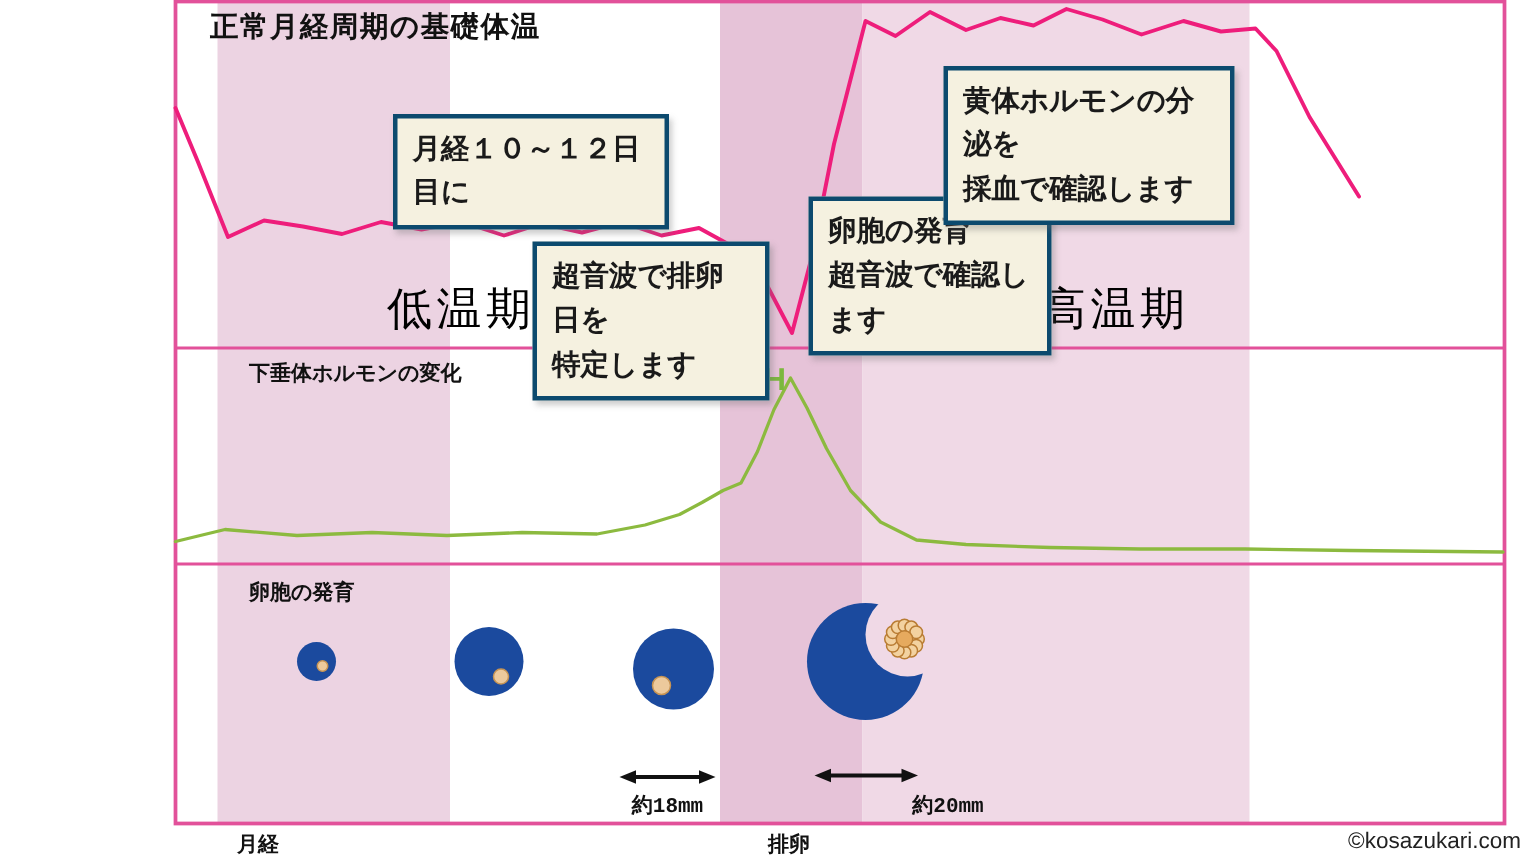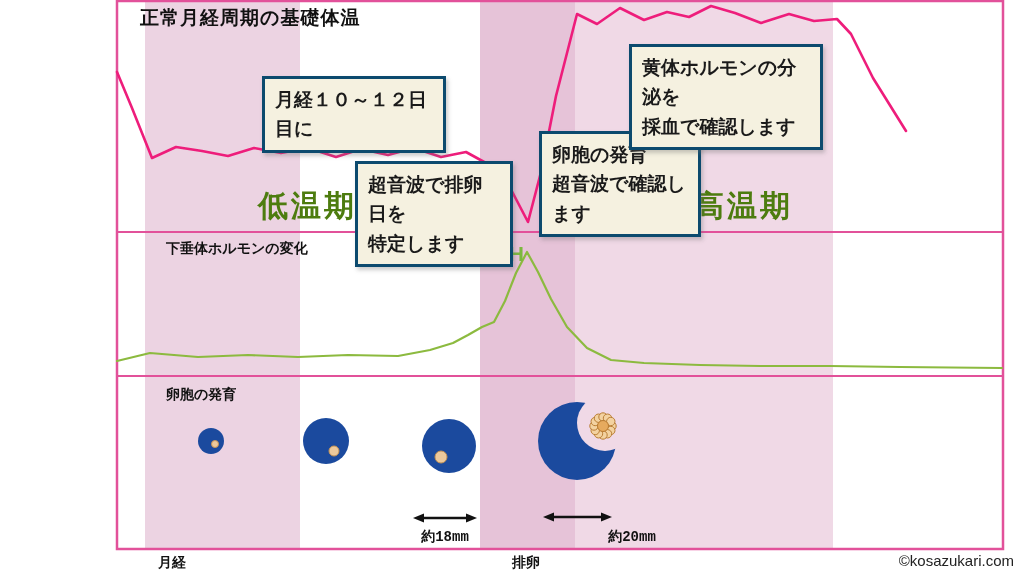--- a/index.html
+++ b/index.html
@@ -3,21 +3,21 @@
 <meta charset="utf-8">
 <style>
   html,body{margin:0;padding:0;background:#fff;}
   .stage{
     position:relative;width:1024px;height:576px;background:#ffffff;overflow:hidden;
     font-family:"Liberation Sans","DejaVu Sans",sans-serif;color:#111;
   }
   .stage svg{position:absolute;left:0;top:0;}
   .abs{position:absolute;margin-left:16px;}
   .title{left:124px;top:5px;font-size:19px;font-weight:700;letter-spacing:1px;color:#111;}
-  .phase{font-size:30px;font-weight:700;color:#4d7c0f;letter-spacing:3px;}
+  .phase{font-size:30px;font-weight:400;color:#000000;letter-spacing:3px;}
   .phase.low{left:242px;top:186px;}
   .phase.high{left:678px;top:186px;}
   .panel-label{font-size:14px;font-weight:600;color:#111;}
   .panel-label.hormone{left:150px;top:240px;}
   .panel-label.follicle{left:150px;top:386px;text-align:right;}
   .lh{left:479px;top:242px;font-size:21px;font-weight:700;color:#7cb83e;letter-spacing:1px;}
   .box{
     position:absolute;background:#f5f1e0;border:3px solid #0c4a6e;
     box-shadow:2px 3px 4px rgba(110,110,110,.35);
     padding:6px 10px;font-size:19px;line-height:1.55;color:#1a1a1a;font-weight:600;

